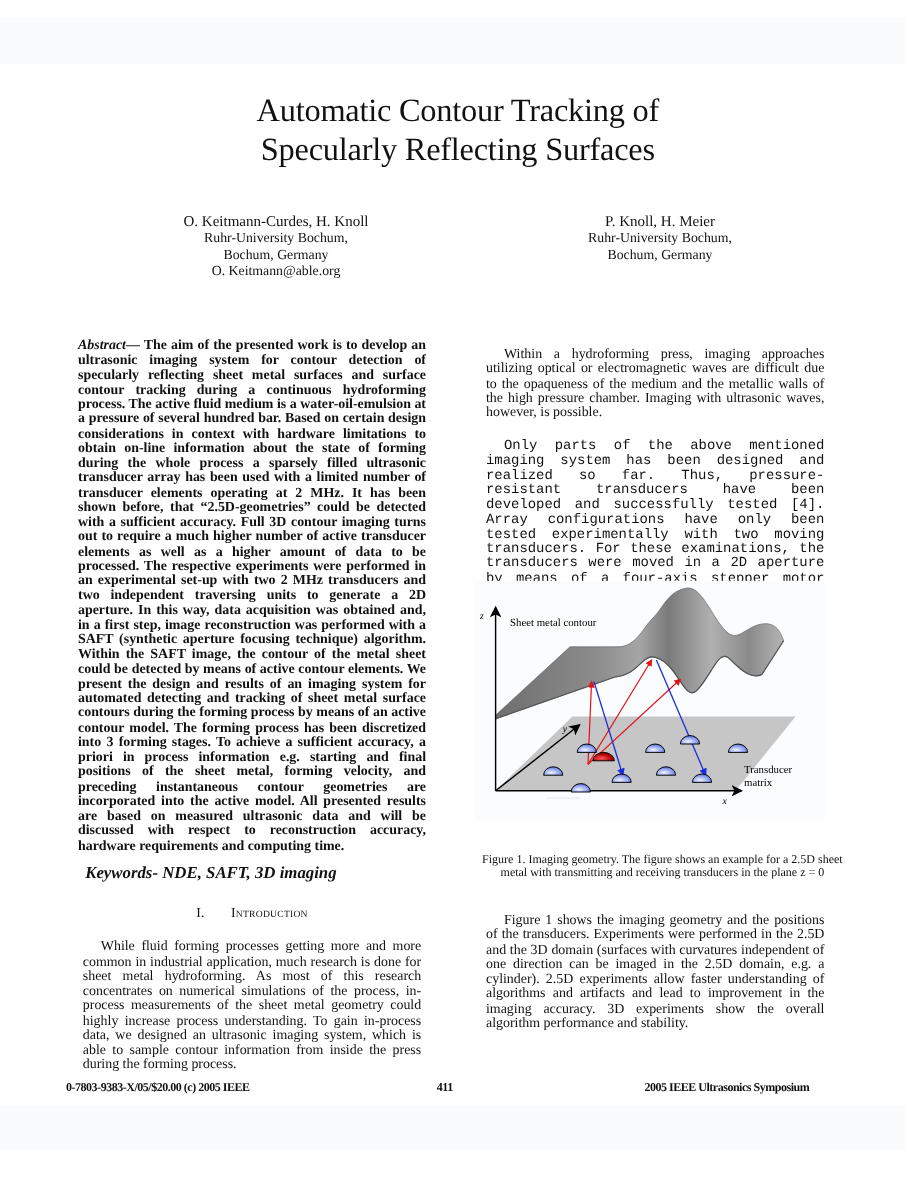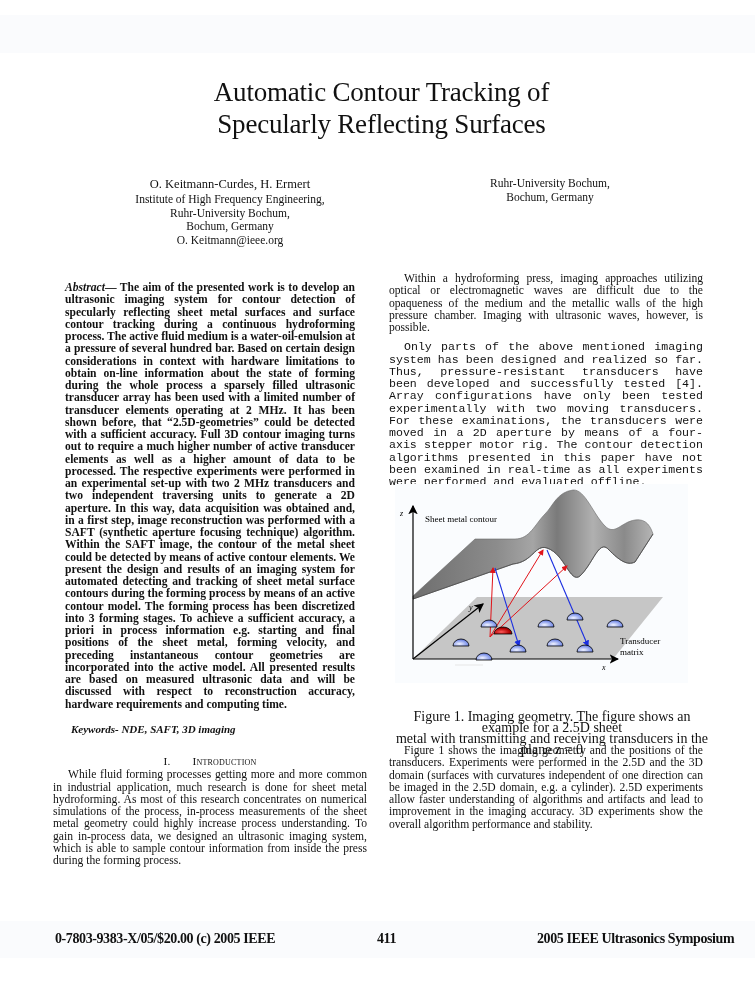--- a/index.html
+++ b/index.html
@@ -26,67 +26,67 @@
   .author-block .names { font-size: 12.5px; line-height: 15px; margin-bottom: 1px; }
   .author-left { left: 80px; width: 300px; }
   .author-right { left: 400px; width: 300px; }
 
   .col { position: absolute; font-size: 11.6px; line-height: 12.25px; text-align: justify; }
   .col-left { left: 53px; top: 270px; width: 314px; }
   .col-right { left: 389px; top: 273px; width: 314px; }
 
   .abstract { font-weight: bold; margin: 12px; }
   .abstract .lead { font-style: italic; }
-  .keywords { font-weight: bold; font-style: italic; margin: 12px 0 0 18px; font-size: 11px; }
+  .keywords { font-weight: bold; font-style: italic; margin: 12px 0 0 18px; font-size: 14px; }
 
   .section-head {
     text-align: center; margin: 20px 0 2px 0; font-size: 11.4px; letter-spacing: 0.2px;
   }
   .section-head .num { margin-right: 22px; }
   .section-head .sc { font-variant: small-caps; font-size: 11.4px; }
 
-  p.body { margin: 0; text-indent: 15px; }
+  p.body { margin: 16px; text-indent: 15px; }
   p.body + p.body { margin-top: 7px; font-family: Liberation Mono, monospace; }
 
   .figure {
     position: absolute; left: 395px; top: 484px; width: 293px; height: 199px;
     background: #fafcfe;
   }
   .figure svg { position: absolute; left: 0; top: 0; }
   .caption {
     position: absolute; left: 392px; top: 711px; width: 320px;
-    font-size: 14px; line-height: 11px; text-align: center;
+    font-size: 10px; line-height: 11px; text-align: center;
   }
   .col-right-2 { position: absolute; left: 389px; top: 745px; width: 314px; font-size: 11.6px; line-height: 12.3px; text-align: justify; }
 
-  .footer { position: absolute; top: 901px; font-size: 14px; font-weight: bold; letter-spacing: -0.4px; margin-top: 30px; }
+  .footer { position: absolute; top: 901px; font-size: 10px; font-weight: bold; letter-spacing: -0.4px; }
   .footer-left { left: 55px; }
-  .footer-center { left: 377px; font-family: Liberation Serif, serif; }
+  .footer-center { left: 364px; font-family: Liberation Serif, serif; }
   .footer-right { left: 537px; }
 </style>
 </head>
 <body>
 
 <div class="band-top"></div>
 <div class="band-bot"></div>
 
 <h1 class="title">
   <span>Automatic Contour Tracking of</span>
   <span>Specularly Reflecting Surfaces</span>
 </h1>
 
 <div class="author-block author-left">
-  <div class="names">O. Keitmann-Curdes, H. Ermert</div>
-  <div>Institute of High Frequency Engineering,</div>
+  <div class="names">O. Keitmann-Curdes, H. Knoll</div>
   <div>Ruhr-University Bochum,</div>
   <div>Bochum, Germany</div>
-  <div>O. Keitmann@ieee.org</div>
+  <div>O. Keitmann@able.org</div>
 </div>
 
 <div class="author-block author-right">
+  <div class="names">P. Knoll, H. Meier</div>
   <div>Ruhr-University Bochum,</div>
   <div>Bochum, Germany</div>
 </div>
 
 <div class="col col-left">
   <p class="abstract"><span class="lead">Abstract</span><span>— </span><span>The aim of the presented work is to develop an ultrasonic imaging system for contour detection of specularly reflecting sheet metal surfaces and surface contour tracking during a continuous hydroforming process. The active fluid medium is a water-oil-emulsion at a pressure of several hundred bar. Based on certain design considerations in context with hardware limitations to obtain on-line information about the state of forming during the whole process a sparsely filled ultrasonic transducer array has been used with a limited number of transducer elements operating at 2 MHz. It has been shown before, that “2.5D-geometries” could be detected with a sufficient accuracy. Full 3D contour imaging turns out to require a much higher number of active transducer elements as well as a higher amount of data to be processed. The respective experiments were performed in an experimental set-up with two 2 MHz transducers and two independent traversing units to generate a 2D aperture. In this way, data acquisition was obtained and, in a first step, image reconstruction was performed with a SAFT (synthetic aperture focusing technique) algorithm. Within the SAFT image, the contour of the metal sheet could be detected by means of active contour elements. We present the design and results of an imaging system for automated detecting and tracking of sheet metal surface contours during the forming process by means of an active contour model. The forming process has been discretized into 3 forming stages. To achieve a sufficient accuracy, a priori in process information e.g. starting and final positions of the sheet metal, forming velocity, and preceding instantaneous contour geometries are incorporated into the active model. All presented results are based on measured ultrasonic data and will be discussed with respect to reconstruction accuracy, hardware requirements and computing time.</span></p>
   <p class="keywords">Keywords- NDE, SAFT, 3D imaging</p>
   <div class="section-head">
     <span class="num">I.</span><span class="sc">Introduction</span>
   </div>

